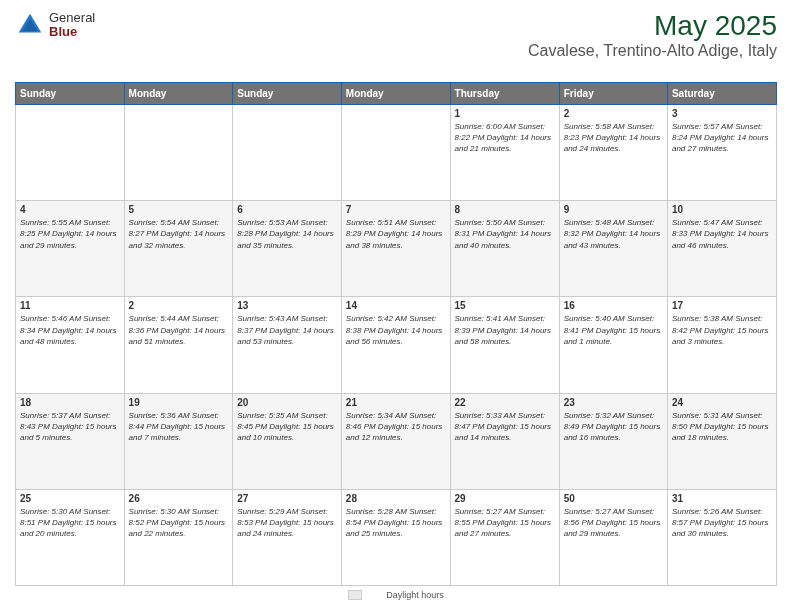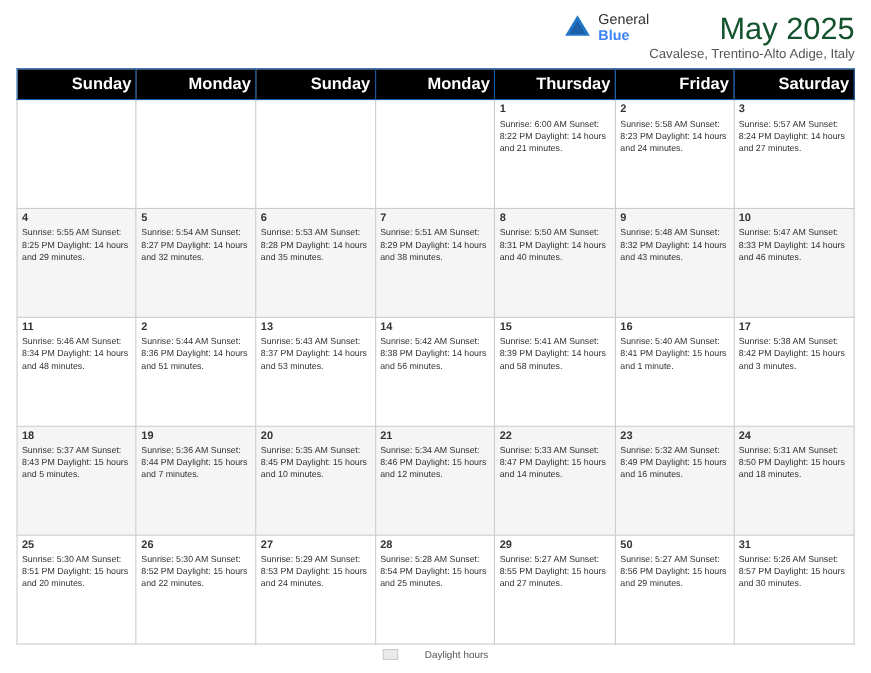--- a/index.html
+++ b/index.html
@@ -13,76 +13,76 @@
     .page {
       width: 792px;
       height: 612px;
       padding: 10px 15px;
       display: flex;
       flex-direction: column;
     }
     .header {
       display: flex;
       align-items: flex-start;
-      justify-content: flex-end;
-      margin-bottom: 6px;
+      justify-content: space-between;
+      margin-bottom: 22px;
     }
     .logo {
       display: flex;
       align-items: center;
       gap: 4px;
     }
     .logo-text {
       display: flex;
       flex-direction: column;
       line-height: 1.1;
     }
     .logo-general {
       font-size: 13px;
       color: #333;
       font-weight: normal;
     }
     .logo-blue {
       font-size: 13px;
-      color: #3b82f6;
+      color: #7f1d1d;
       font-weight: bold;
     }
     .logo-icon {
       width: 30px;
       height: 30px;
     }
     .title-block {
       text-align: right;
     }
     .month-title {
       font-size: 28px;
       color: #14532d;
       font-weight: normal;
     }
     .location-title {
-      font-size: 12px;
+      font-size: 16px;
       color: #555;
     }
     .calendar {
       flex: 1;
       display: flex;
       flex-direction: column;
     }
     table {
       width: 100%;
       border-collapse: collapse;
       flex: 1;
     }
     thead tr th {
-      background: #000000;
+      background: #737373;
       color: #fff;
-      font-size: 15px;
+      font-size: 10px;
       font-weight: bold;
       padding: 5px 4px;
-      text-align: right;
+      text-align: left;
       border: 1px solid #1a5fa8;
     }
     tbody tr td {
       border: 1px solid #ccc;
       vertical-align: top;
       padding: 3px 4px;
       font-size: 8.5px;
       color: #333;
       width: 113px;
       height: 88px;
@@ -94,20 +94,21 @@
     .day-num {
       font-weight: bold;
       font-size: 10px;
       display: block;
       margin-bottom: 2px;
     }
     .day-info {
       font-size: 8px;
       line-height: 1.4;
       color: #333;
+      font-style: italic;
     }
     .empty-cell {
       background: #fff !important;
     }
     .footer {
       display: flex;
       align-items: center;
       justify-content: center;
       padding: 4px 0 2px 0;
       font-size: 9px;

